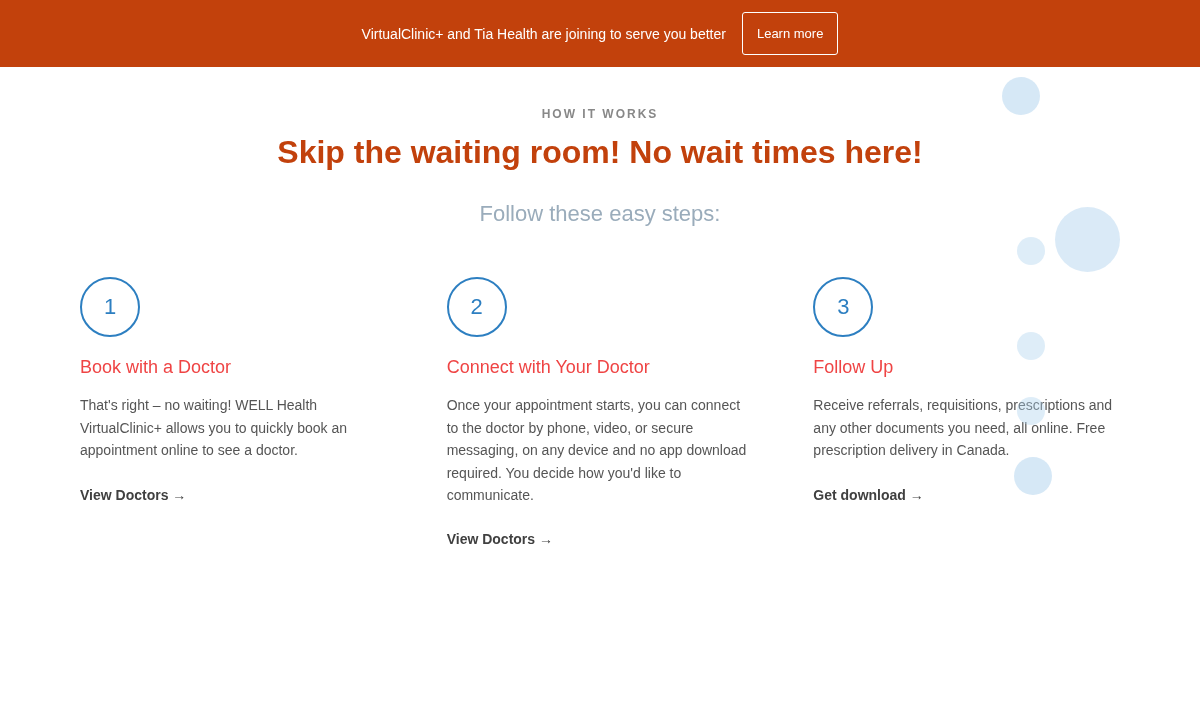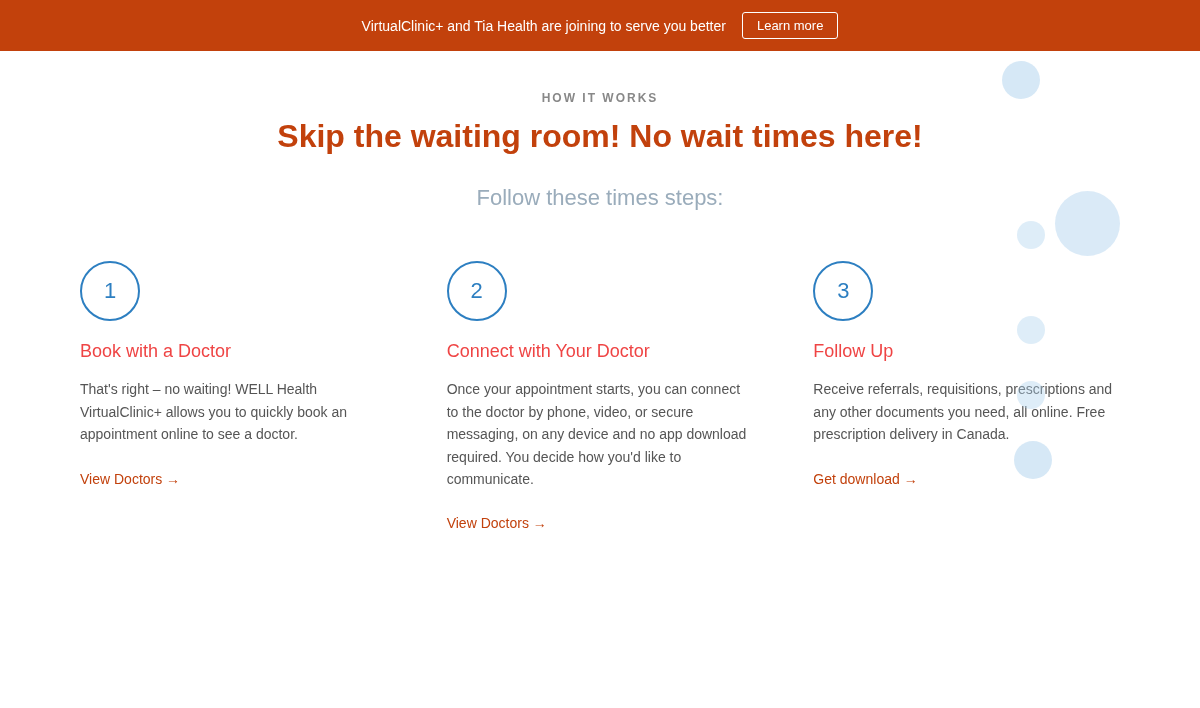--- a/index.html
+++ b/index.html
@@ -27,21 +27,21 @@
       align-items: center;
       justify-content: center;
       gap: 16px;
       font-size: 14px;
     }
 
     .learn-more-btn {
       border: 1px solid white;
       color: white;
       background: transparent;
-      padding: 5px 14px;
+      padding: 13px 14px;
       font-size: 13px;
       cursor: pointer;
       border-radius: 3px;
       white-space: nowrap;
     }
 
     
     .main-content {
       padding: 40px 80px 30px;
       position: relative;
@@ -131,24 +131,24 @@
     }
 
     .step-description {
       font-size: 14px;
       color: #555;
       line-height: 1.6;
       margin-bottom: 24px;
     }
 
     .step-link {
-      color: #c2410c;
+      color: #404040;
       font-size: 14px;
       text-decoration: none;
-      font-weight: 400;
+      font-weight: 700;
       cursor: pointer;
     }
 
     
     .circle-deco-1 {
       width: 38px;
       height: 38px;
       top: 10px;
       right: 160px;
       background: rgba(173, 209, 238, 0.5);
@@ -210,21 +210,21 @@
     <div class="circle-deco circle-deco-3"></div>
     <div class="circle-deco circle-deco-4"></div>
     <div class="circle-deco circle-deco-5"></div>
     <div class="circle-deco circle-deco-6"></div>
   </div>
 
   <div class="section-label">HOW IT WORKS</div>
 
   <h1 class="main-heading">Skip the waiting room! No wait times here!</h1>
 
-  <p class="sub-heading">Follow these times steps:</p>
+  <p class="sub-heading">Follow these easy steps:</p>
 
   <div class="steps-container">
 
     <div class="step">
       <div class="step-number">1</div>
       <div class="step-title">Book with a Doctor</div>
       <div class="step-description">That's right – no waiting! WELL Health VirtualClinic+ allows you to quickly book an appointment online to see a doctor.</div>
       <a class="step-link">View Doctors →</a>
     </div>
 

